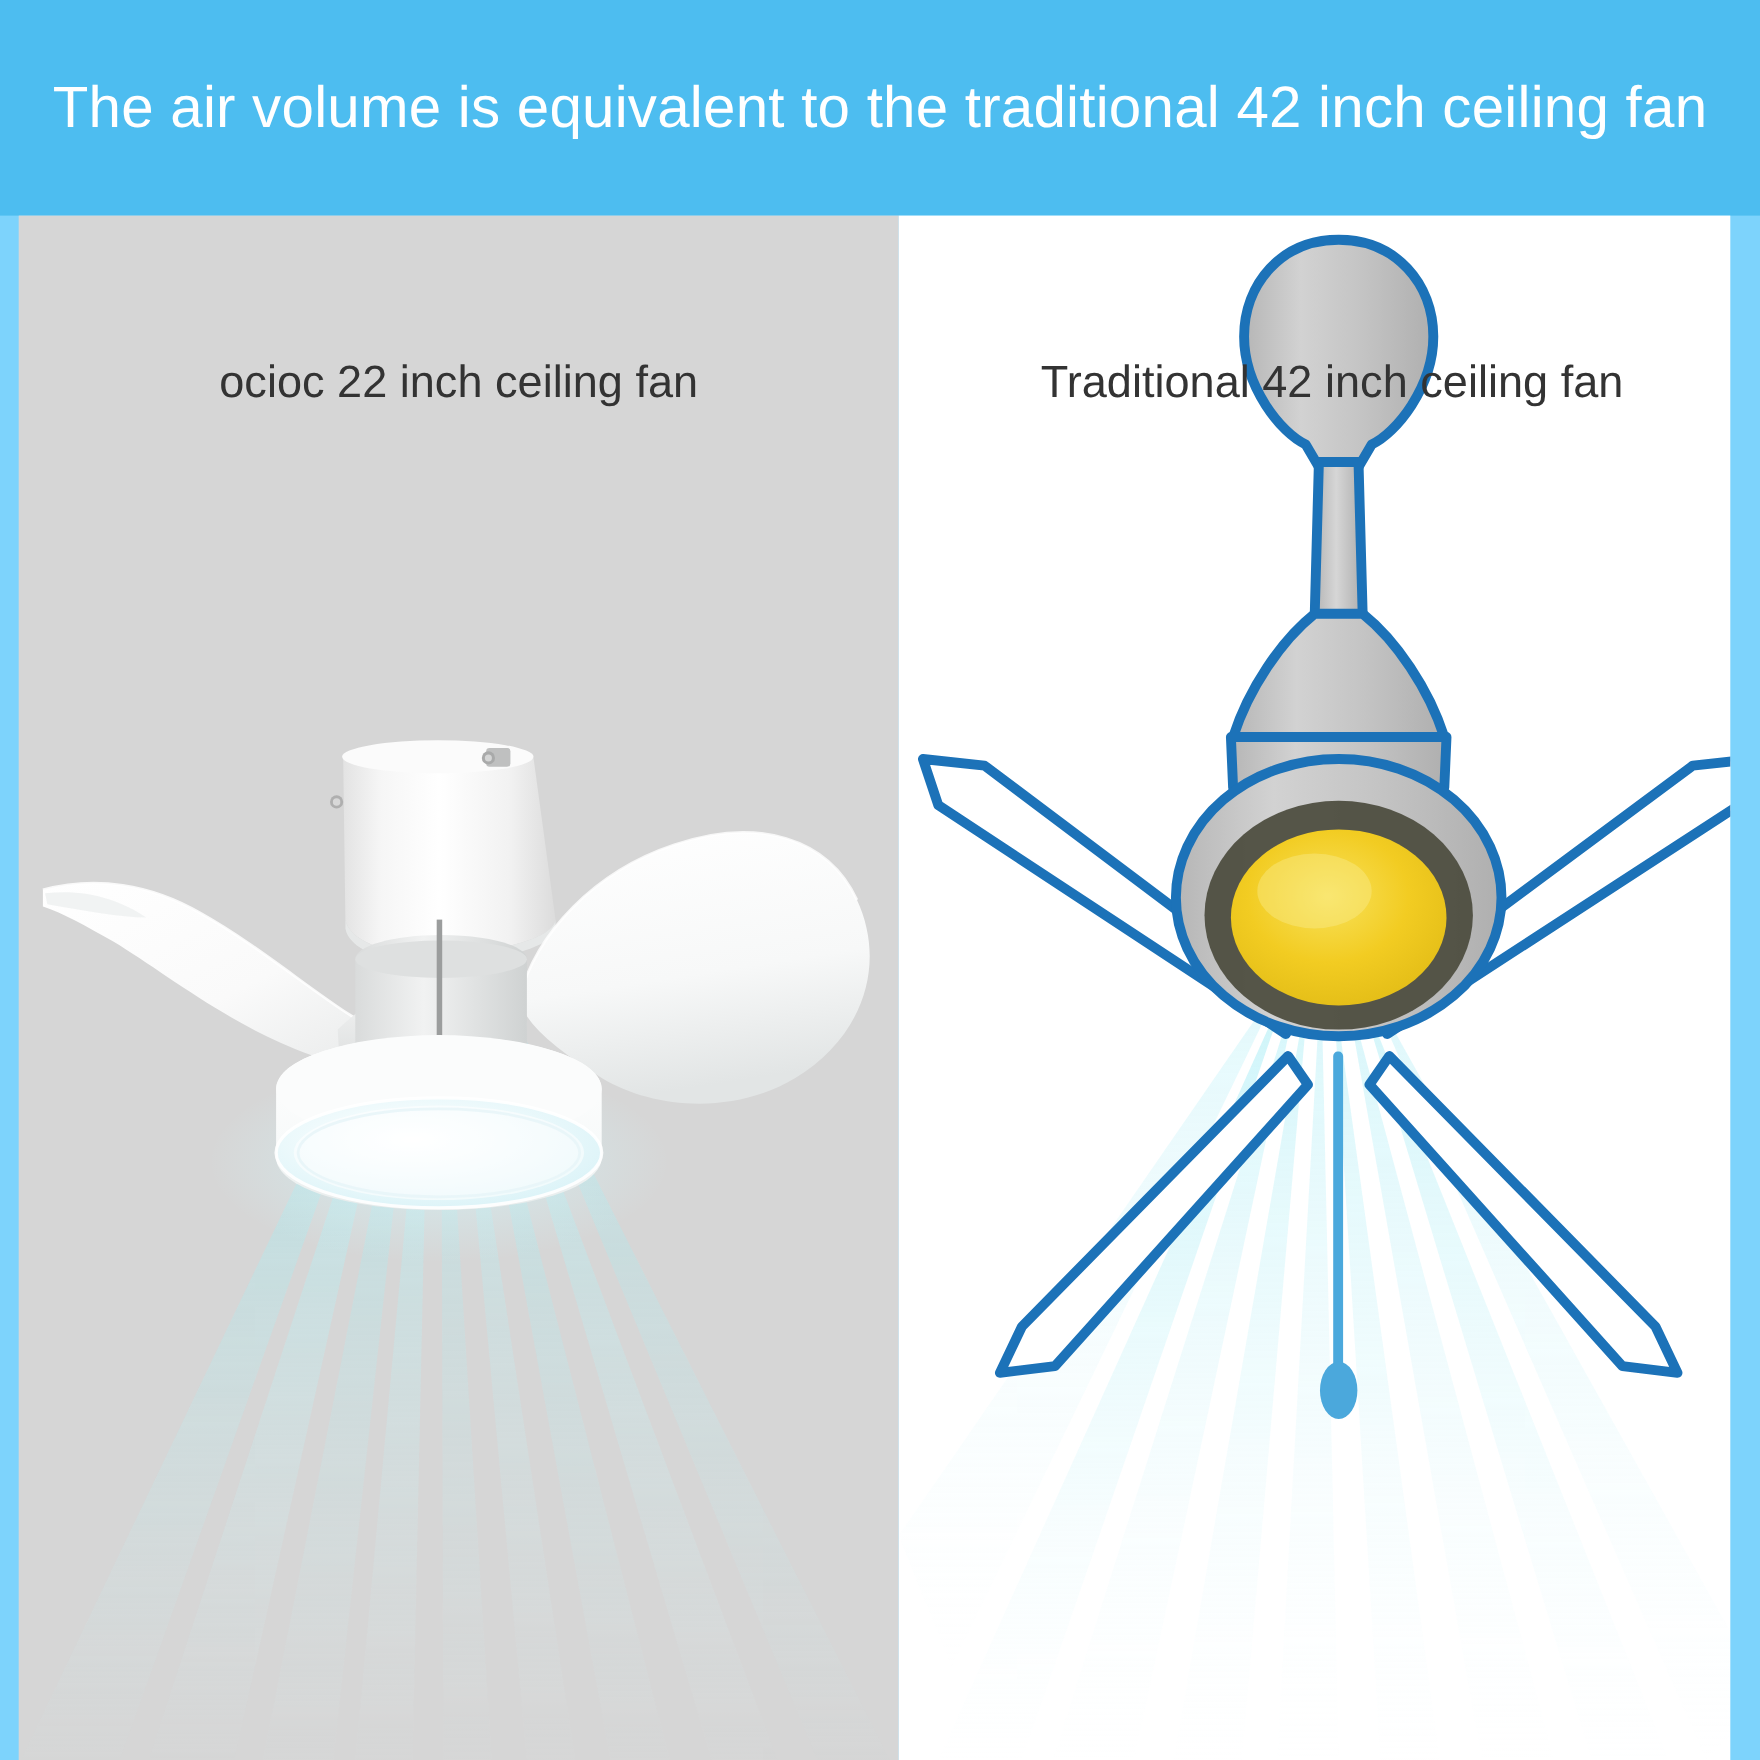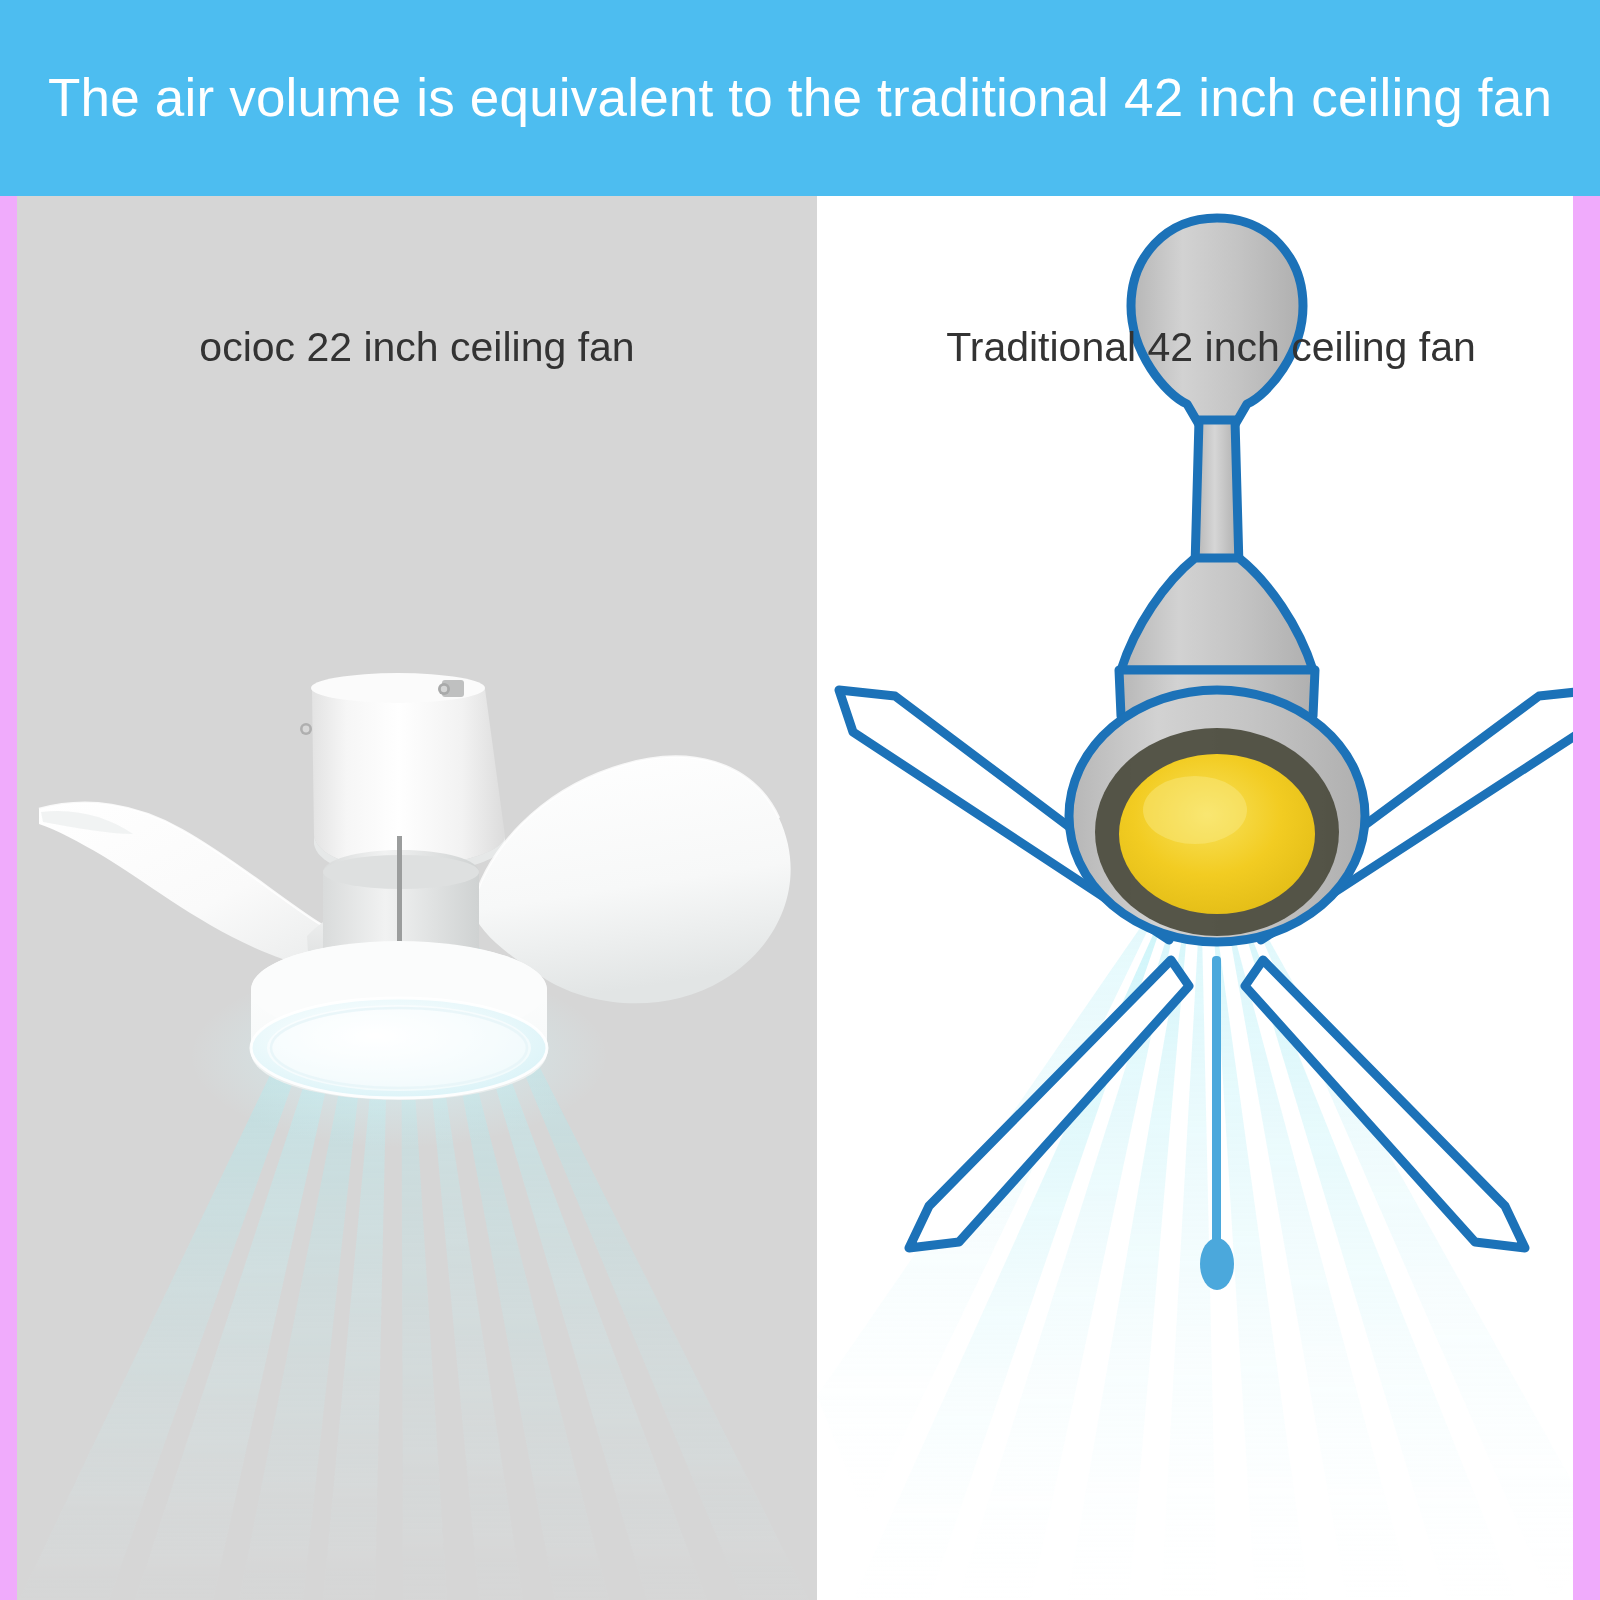--- a/index.html
+++ b/index.html
@@ -8,21 +8,21 @@
     background: #ffffff;
   }
   body {
     font-family: "Liberation Sans", sans-serif;
   }
   #page {
     position: relative;
     width: 1600px;
     height: 1600px;
     overflow: hidden;
-    background: #f0abfc;
+    background: #7dd3fc;
   }
 
   
   #banner {
     position: absolute;
     left: 0; top: 0;
     width: 1600px;
     height: 196px;
     background: #4DBDF0;
     display: flex;

